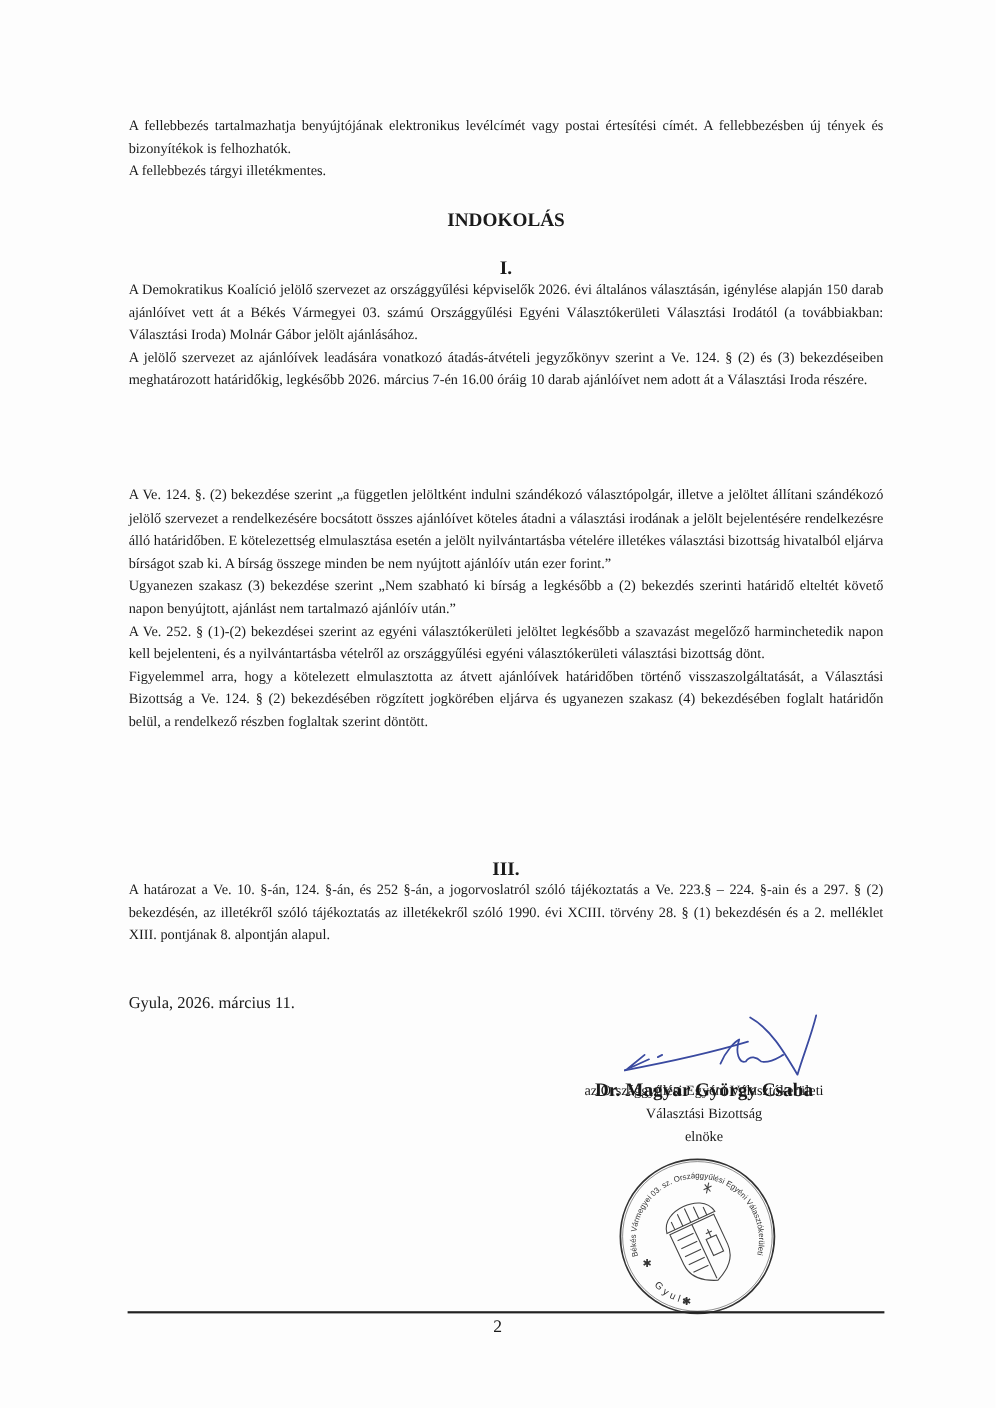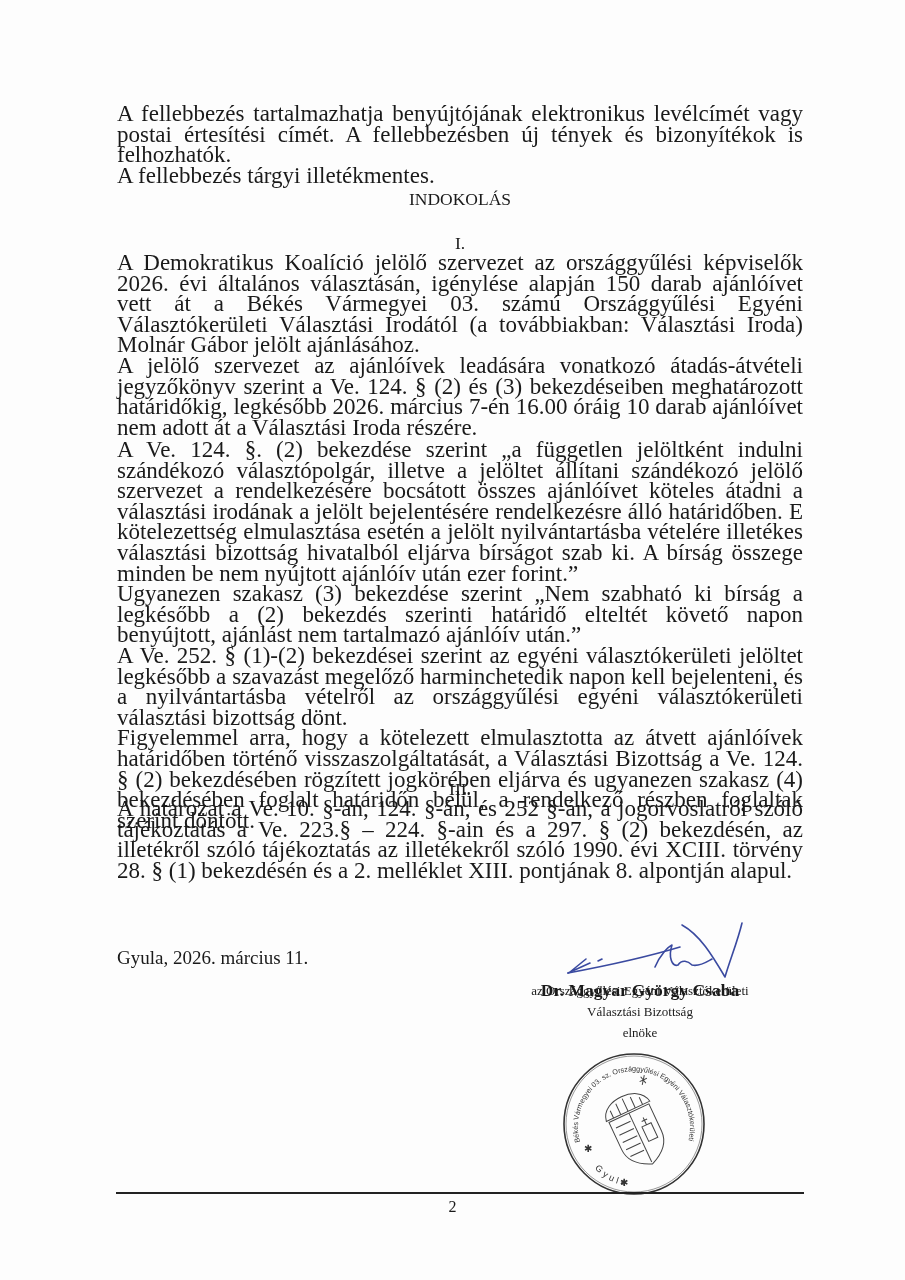--- a/index.html
+++ b/index.html
@@ -4,38 +4,38 @@
 <style>
   html, body { margin: 0; padding: 0; background: #ffffff; }
   body {
     width: 905px; height: 1280px; position: relative; overflow: hidden;
     font-family: "Liberation Serif", "DejaVu Serif", serif;
     color: #1a1a1a;
   }
   .page { position: absolute; left: 0; top: 0; width: 905px; height: 1280px; background: #fdfdfd; }
   .body-text {
     position: absolute; left: 117px; width: 686px;
-    font-size: 23px; line-height: 20.6px; text-align: justify;
+    font-size: 13px; line-height: 20.6px; text-align: justify;
     text-justify: inter-word;
   }
   .p { margin: 0; text-align: justify; }
   .p.last-left { text-align-last: left; }
   .heading {
     position: absolute; left: 117px; width: 686px; text-align: center;
-    font-weight: normal; font-size: 17.5px; line-height: 20px;
+    font-weight: bold; font-size: 17.5px; line-height: 20px;
   }
   #top-block { top: 104px; }
   #indokolas-heading { top: 189px; }
   #sec1-heading { top: 233px; }
   #sec1-block { top: 253px; }
   #sec2-heading { top: 420px; }
   #sec2-block { top: 440px; }
   #sec3-heading { top: 779px; }
   #sec3-block { top: 799px; }
-  #place-date { position: absolute; left: 117px; top: 948px; font-size: 19px; line-height: 20px; }
+  #place-date { position: absolute; left: 117px; top: 902px; font-size: 15px; line-height: 20px; }
   .sig-block { position: absolute; left: 460px; width: 360px; text-align: center; font-size: 13px; line-height: 20.5px; }
   #signer-name { top: 960px; font-weight: bold; font-size: 17.5px; margin-top: 20px; }
   #signer-title1 { top: 981px; }
   #signer-title2 { top: 1002px; }
   #signer-title3 { top: 1023px; }
   #signature { position: absolute; left: 560px; top: 915px; width: 190px; height: 70px; }
   #stamp { position: absolute; left: 560px; top: 1050px; width: 148px; height: 148px; }
   #footer-rule { position: absolute; left: 116px; top: 1192px; width: 688px; height: 2px; background: #222; }
   #page-number { position: absolute; left: 0; width: 905px; top: 1198px; text-align: center; font-size: 16px; }
 </style>

